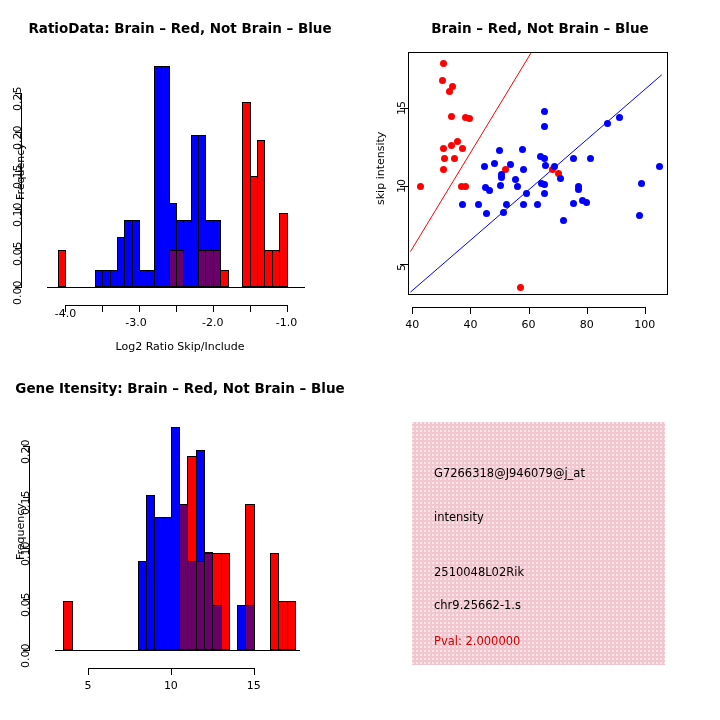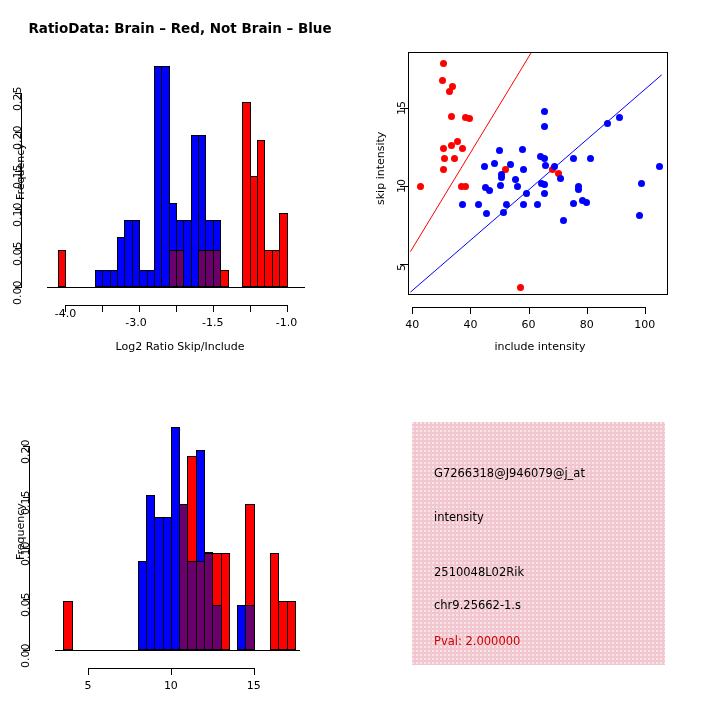--- a/index.html
+++ b/index.html
@@ -43,21 +43,21 @@
         <div class="axisline" style="left:15px;top:93.03448275862067px;width:7px;height:1px;"></div>
         <div class="vert-lbl" style="left:11px;top:111.03448275862067px;">0.25</div>
         <div class="axisline" style="left:65.42857142857143px;top:305px;width:222.1428571428571px;height:1px;"></div>
         <div class="axisline" style="left:65.42857142857143px;top:305px;width:1px;height:7px;"></div>
         <div class="tick-lbl" style="left:65.42857142857143px;top:307px;transform:translateX(-50%);">-4.0</div>
         <div class="axisline" style="left:102.28571428571428px;top:305px;width:1px;height:7px;"></div>
         <div class="axisline" style="left:139.14285714285714px;top:305px;width:1px;height:7px;"></div>
         <div class="tick-lbl" style="left:136px;top:316px;transform:translateX(-50%);">-3.0</div>
         <div class="axisline" style="left:176px;top:305px;width:1px;height:7px;"></div>
         <div class="axisline" style="left:212.85714285714286px;top:305px;width:1px;height:7px;"></div>
-        <div class="tick-lbl" style="left:212.85714285714286px;top:316px;transform:translateX(-50%);">-1.5</div>
+        <div class="tick-lbl" style="left:212.85714285714286px;top:316px;transform:translateX(-50%);">-2.0</div>
         <div class="axisline" style="left:249.71428571428572px;top:305px;width:1px;height:7px;"></div>
         <div class="axisline" style="left:286.57142857142856px;top:305px;width:1px;height:7px;"></div>
         <div class="tick-lbl" style="left:286.57142857142856px;top:316px;transform:translateX(-50%);">-1.0</div>
         <div class="axisline" style="left:47px;top:287px;width:258px;height:1px;"></div>
         <div class="bar" style="left:58.05714285714282px;top:249.75862068965517px;width:8.371428571428538px;height:37.241379310344826px;background:#FF0000;"></div>
         <div class="bar" style="left:94.91428571428571px;top:269.9310344827586px;width:8.371428571428567px;height:17.068965517241395px;background:#0000FF;"></div>
         <div class="bar" style="left:102.28571428571428px;top:269.9310344827586px;width:8.371428571428595px;height:17.068965517241395px;background:#0000FF;"></div>
         <div class="bar" style="left:109.65714285714283px;top:269.9310344827586px;width:8.37142857142858px;height:17.068965517241395px;background:#0000FF;"></div>
         <div class="bar" style="left:117.02857142857141px;top:236.56896551724137px;width:8.371428571428567px;height:50.43103448275863px;background:#0000FF;"></div>
         <div class="bar" style="left:124.39999999999998px;top:219.5px;width:8.371428571428595px;height:67.5px;background:#0000FF;"></div>
@@ -82,22 +82,22 @@
         <div class="bar" style="left:242.34285714285713px;top:102.34482758620689px;width:8.371428571428595px;height:184.6551724137931px;background:#FF0000;"></div>
         <div class="bar" style="left:249.71428571428572px;top:176.05172413793105px;width:8.371428571428567px;height:110.94827586206895px;background:#FF0000;"></div>
         <div class="bar" style="left:257.0857142857143px;top:139.58620689655172px;width:8.371428571428567px;height:147.41379310344828px;background:#FF0000;"></div>
         <div class="bar" style="left:264.45714285714286px;top:249.75862068965517px;width:8.371428571428567px;height:37.241379310344826px;background:#FF0000;"></div>
         <div class="bar" style="left:271.8285714285714px;top:249.75862068965517px;width:8.371428571428623px;height:37.241379310344826px;background:#FF0000;"></div>
         <div class="bar" style="left:279.20000000000005px;top:213.29310344827587px;width:8.37142857142851px;height:73.70689655172413px;background:#FF0000;"></div>
       </div>
   </div>
 
   <div class="panel" id="p2" style="left:360px;top:0;width:360px;height:360px;">
+    <div class="ttl" id="p2-title" style="top:20px;left:0;">Brain – Red, Not Brain – Blue</div>
     <div class="vert-lbl" id="p2-ylab" style="left:14px;top:205px;">skip intensity</div>
-    <div class="axlabel" id="p2-xlab" style="left:0;top:340px;width:360px;">include intensity</div>
     <div id="p2-plot">
         <div style="position:absolute;left:48px;top:52px;width:260px;height:243px;border:1px solid #000;box-sizing:border-box;overflow:hidden;">
           <svg width="260" height="243">
             <line x1="1.4525139664804456" y1="198.60576923076923" x2="122.01117318435755" y2="0" stroke="#FF0000" stroke-width="1"></line>
             <line x1="1.4525139664804456" y1="239.10576923076923" x2="252.73743016759772" y2="21.80769230769235" stroke="#0000FF" stroke-width="1"></line>
           </svg>
           <div class="pt" style="left:11.32960893854748px;top:133.18269230769232px;background:#FF0000;"></div>
           <div class="pt" style="left:34.27932960893855px;top:10.125000000000057px;background:#FF0000;"></div>
           <div class="pt" style="left:33.69832402234637px;top:27.25961538461536px;background:#FF0000;"></div>
           <div class="pt" style="left:43.28491620111731px;top:33.49038461538467px;background:#FF0000;"></div>
@@ -177,20 +177,21 @@
         <div class="axisline" style="left:168.5586592178771px;top:307px;width:1px;height:7px;"></div>
         <div class="tick-lbl" style="left:168.5586592178771px;top:318px;transform:translateX(-50%);">60</div>
         <div class="axisline" style="left:226.65921787709496px;top:307px;width:1px;height:7px;"></div>
         <div class="tick-lbl" style="left:226.65921787709496px;top:318px;transform:translateX(-50%);">80</div>
         <div class="axisline" style="left:284.75977653631287px;top:307px;width:1px;height:7px;"></div>
         <div class="tick-lbl" style="left:284.75977653631287px;top:318px;transform:translateX(-50%);">100</div>
       </div>
   </div>
 
   <div class="panel" id="p3" style="left:0;top:360px;width:360px;height:360px;">
+    <div class="ttl" id="p3-title" style="top:20px;left:0;">Gene Itensity: Brain – Red, Not Brain – Blue</div>
     <div class="vert-lbl" id="p3-ylab" style="left:14px;top:200px;">Frequency</div>
     <div id="p3-plot">
         <div class="axisline" style="left:29px;top:85.55555555555554px;width:1px;height:205.44444444444446px;"></div>
         <div class="axisline" style="left:23px;top:290px;width:7px;height:1px;"></div>
         <div class="vert-lbl" style="left:19px;top:308px;">0.00</div>
         <div class="axisline" style="left:23px;top:238.88888888888889px;width:7px;height:1px;"></div>
         <div class="vert-lbl" style="left:19px;top:256.8888888888889px;">0.05</div>
         <div class="axisline" style="left:23px;top:187.77777777777777px;width:7px;height:1px;"></div>
         <div class="vert-lbl" style="left:19px;top:205.77777777777777px;">0.10</div>
         <div class="axisline" style="left:23px;top:136.66666666666669px;width:7px;height:1px;"></div>

